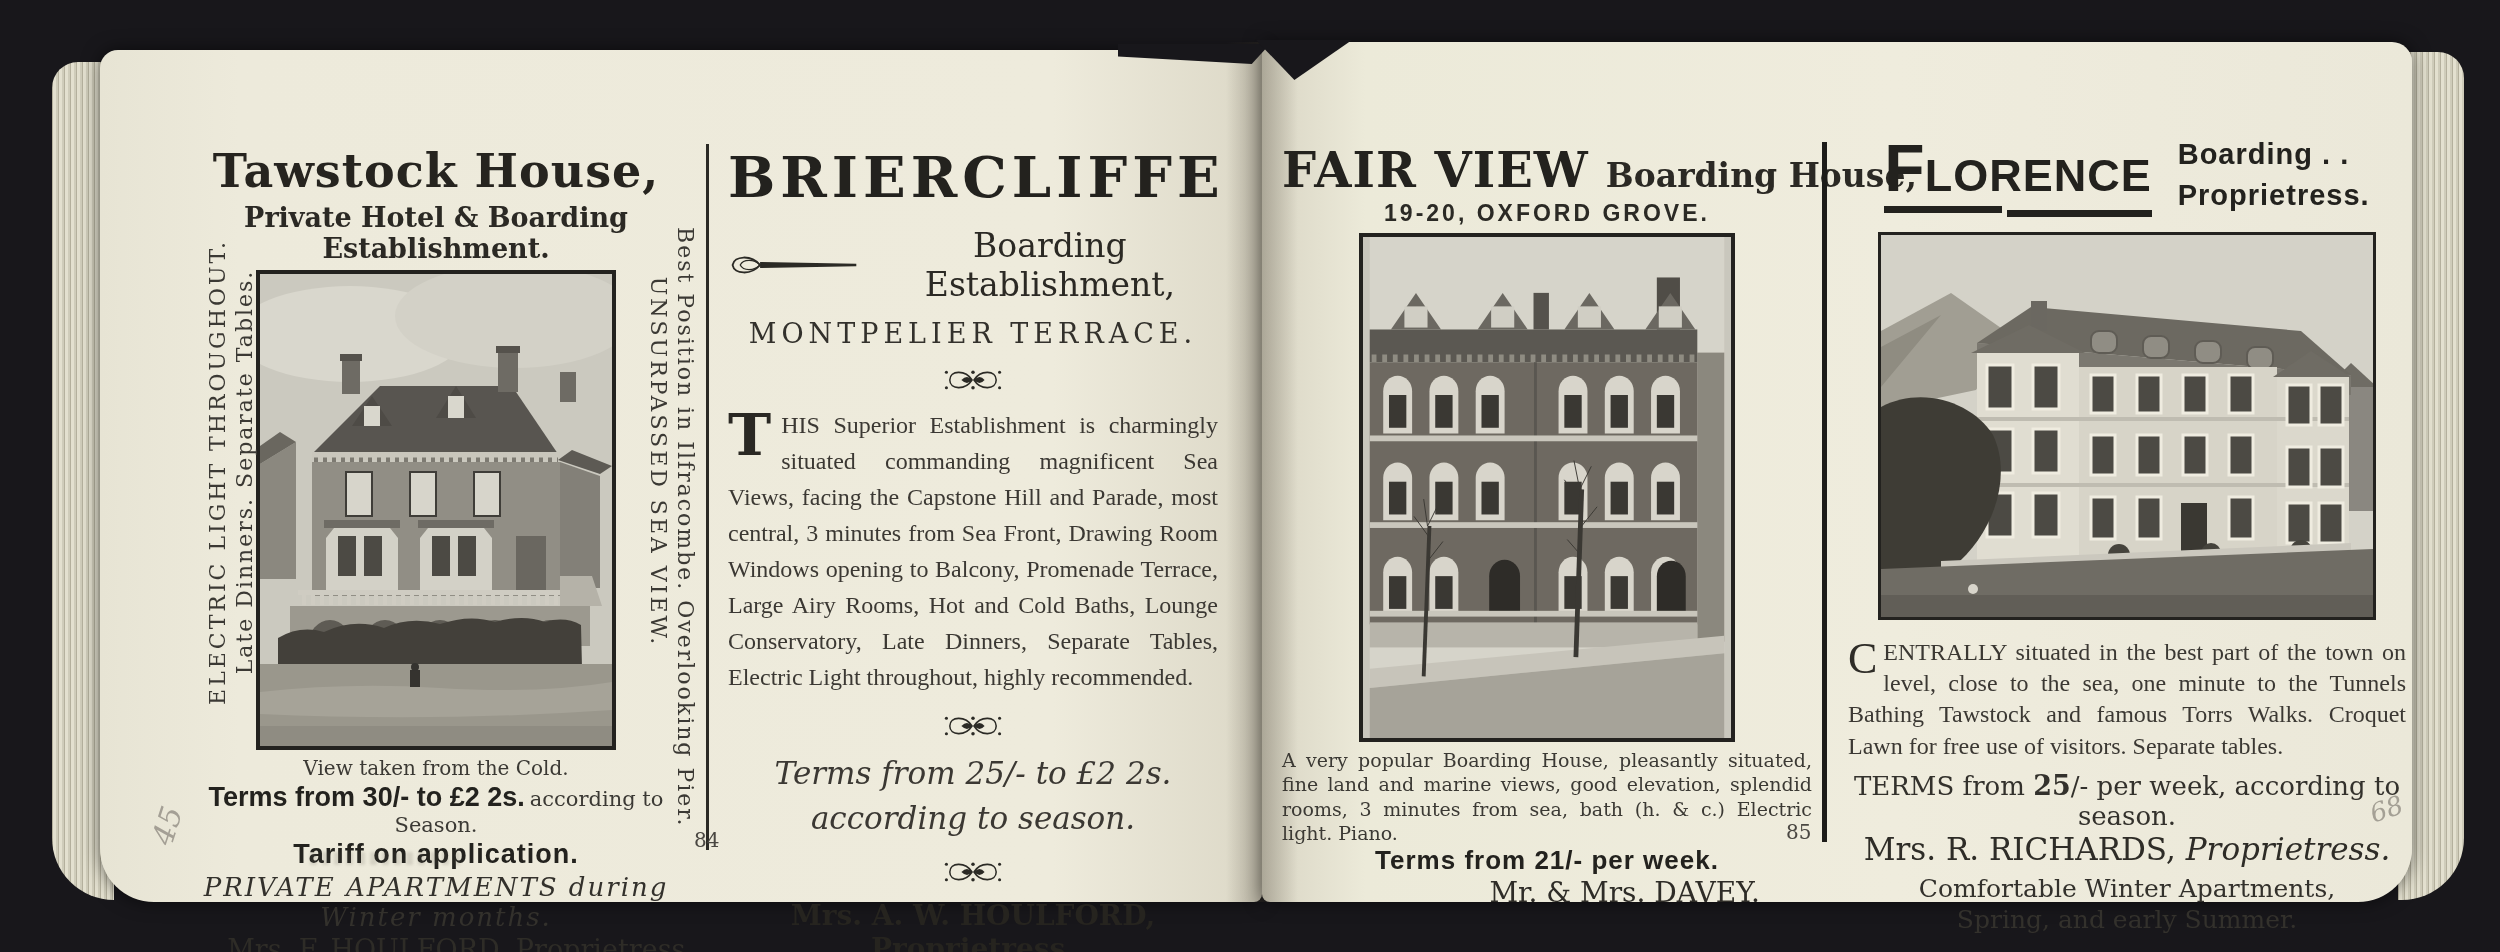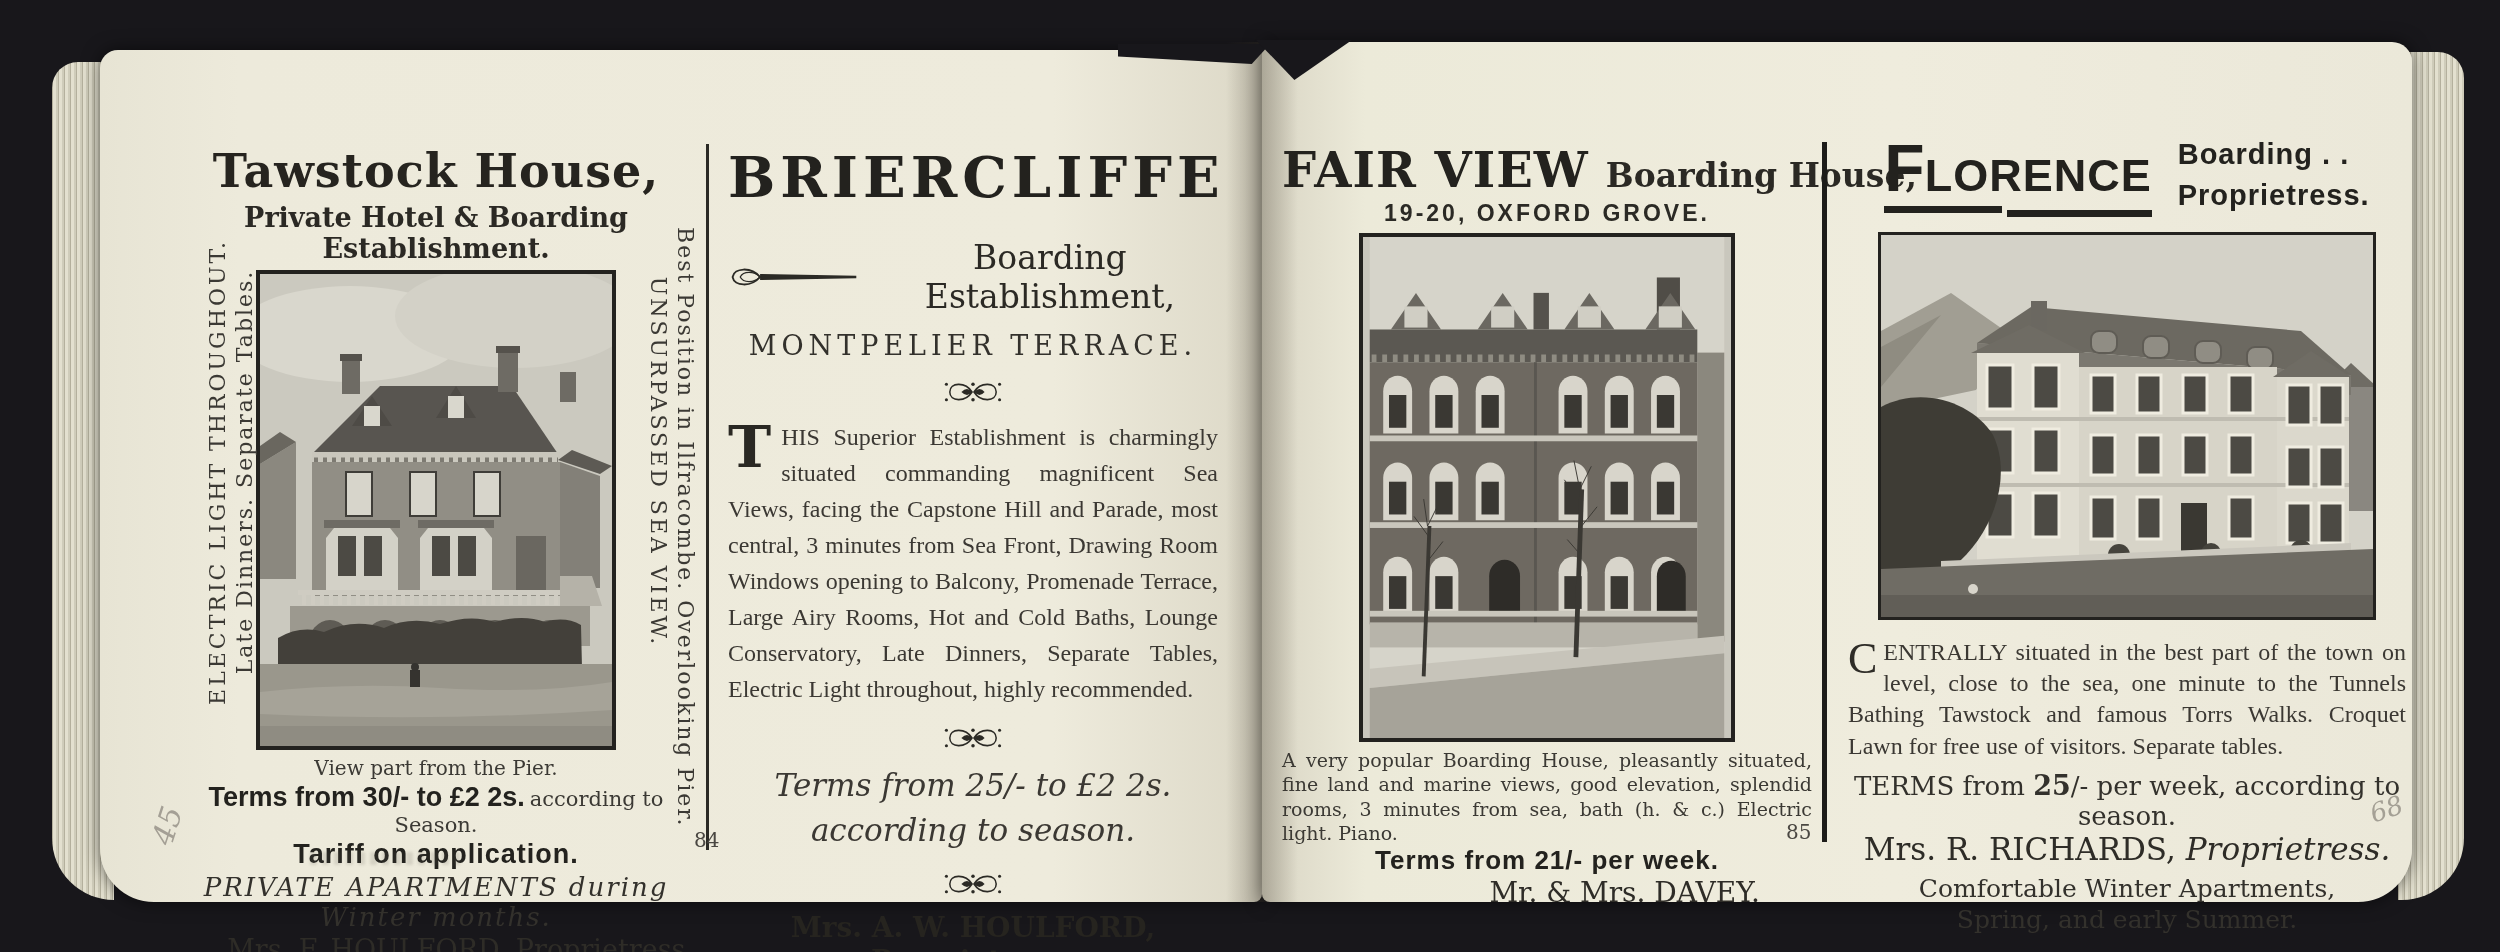--- a/index.html
+++ b/index.html
@@ -46,21 +46,21 @@
   .tw-caption{font-size:20px;margin-top:6px;color:#3b3934;}
   .tw-terms{margin-top:2px;}
   .tw-terms .b{font-family:"Liberation Sans",sans-serif;font-weight:bold;font-size:27px;color:#23221e;}
   .tw-terms .n{font-size:21px;color:#3b3934;}
   .tw-tariff{font-family:"Liberation Sans",sans-serif;font-weight:bold;font-size:27px;
              letter-spacing:1px;margin-top:2px;color:#23221e;}
   .tw-private{font-size:26px;font-style:italic;letter-spacing:2px;margin-top:2px;color:#33312c;}
   .tw-prop{font-size:27px;margin-top:2px;text-align:right;padding-right:14px;color:#2e2c27;}
   
   .bc-title{font-size:56px;font-weight:bold;letter-spacing:5px;color:#23221e;}
-  .bc-subrow{display:flex;align-items:center;justify-content:center;gap:24px;margin-top:28px;}
+  .bc-subrow{display:flex;align-items:center;justify-content:center;gap:24px;margin-top:16px;}
   .bc-sub{font-size:33px;color:#2b2924;}
   .bc-addr{font-size:27px;letter-spacing:5px;margin-top:14px;color:#33312c;}
   .orn{margin:18px auto 0 auto;display:block;}
   .bc-body{font-family:"Liberation Serif",serif;font-size:24px;line-height:1.5;text-align:justify;
            margin-top:14px;color:#3b3833;}
   .dropcap{float:left;font-family:"DejaVu Serif",serif;font-weight:bold;font-size:58px;
            line-height:.85;margin:4px 10px 0 0;color:#2a2823;}
   .bc-terms{font-size:31px;font-style:italic;line-height:1.45;margin-top:12px;color:#3b3833;}
   .bc-prop{font-size:28px;font-weight:bold;margin-top:14px;color:#26241f;}
   
@@ -152,21 +152,21 @@
           <ellipse cx="290" cy="372" rx="22" ry="26" fill="#5e5b54"></ellipse>
           <polygon points="300,302 332,302 342,332 300,332" fill="#b5b2a8"></polygon>
           <path d="M18,364 q22,-13 46,-6 q30,-14 60,-4 q26,-12 56,-4 q30,-10 55,-2 q28,-8 50,0 q20,-6 36,3 L322,394 L18,394 Z" fill="#43403a"></path>
           <rect x="0" y="390" width="352" height="82" fill="#9a978c"></rect>
           <path d="M0,418 q90,-10 180,-4 q100,6 172,-6 L352,436 Q180,448 0,440 Z" fill="#a6a398"></path>
           <rect x="150" y="396" width="10" height="17" fill="#35332f"></rect>
             <circle cx="155" cy="393" r="4" fill="#35332f"></circle>
           <rect x="0" y="452" width="352" height="20" fill="#8f8c82"></rect>
         </svg>
       </div>
-      <div class="tw-caption">View part from the Pier.</div>
+      <div class="tw-caption">View taken from the Cold.</div>
       <div class="tw-terms">
         <span class="b">Terms from 30/- to £2 2s.</span>
         <span class="n">according to Season.</span>
       </div>
       <div class="tw-tariff">Tariff on application.</div>
       <div class="tw-private">PRIVATE APARTMENTS during Winter months.</div>
       <div class="tw-prop">Mrs. F. HOULFORD, Proprietress.</div>
     </div>
 
     <div class="vert v-left" style="left:-104px;top:395px;">

